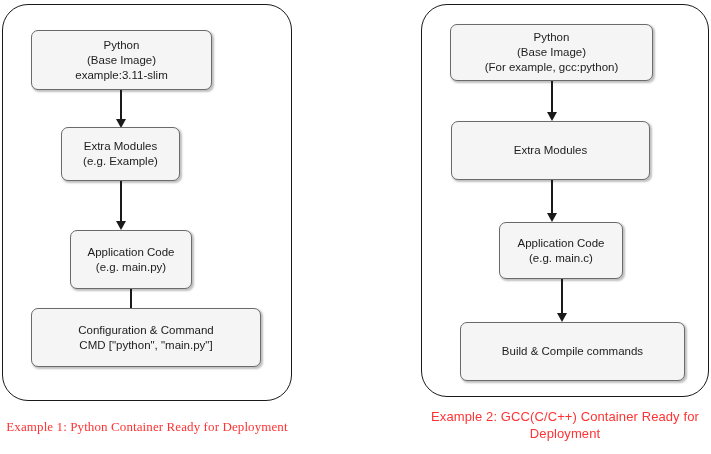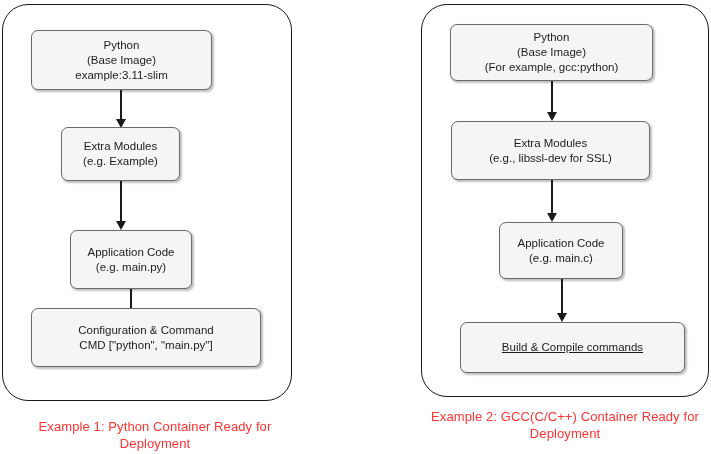--- a/index.html
+++ b/index.html
@@ -57,21 +57,21 @@
   
   .n-l1 { left: 31px;  top: 30px;  width: 181px; height: 60px; }
   .n-l2 { left: 61px;  top: 127px; width: 119px; height: 54px; }
   .n-l3 { left: 70px;  top: 230px; width: 122px; height: 59px; }
   .n-l4 { left: 31px;  top: 308px; width: 230px; height: 59px; }
 
   
   .n-r1 { left: 450px; top: 24px;  width: 203px; height: 57px; }
   .n-r2 { left: 451px; top: 121px; width: 199px; height: 59px; }
   .n-r3 { left: 499px; top: 222px; width: 124px; height: 57px; }
-  .n-r4 { left: 460px; top: 322px; width: 225px; height: 51px; text-decoration: underline; }
+  .n-r4 { left: 460px; top: 322px; width: 225px; height: 59px; }
 
   
   .arrow {
     position: absolute;
     width: 14px;
   }
   .arrow .shaft {
     position: absolute;
     left: 6px;
     top: 0;
@@ -98,21 +98,21 @@
   .a-r3 { left: 555px; top: 279px; height: 43px; }
 
   
   .caption {
     position: absolute;
     text-align: center;
     font-size: 13px;
     line-height: 17px;
     letter-spacing: 0.1px;
   }
-  .cap-left  { left: 10px;   top: 418px; width: 290px; }
+  .cap-left  { left: 2px;   top: 418px; width: 290px; font-family: Liberation Serif, serif; }
   .cap-right { left: 421px; top: 408px; width: 288px; }
 </style>
 </head>
 <body>
 
 <div class="diagram">
 
   <div class="container-outline container-left"></div>
 
   <div class="node n-l1">
@@ -164,21 +164,20 @@
     <span class="ln">(For example, gcc:python)</span>
   </div>
 
   <div class="arrow a-r1">
     <div class="shaft" style="height:31px"></div>
     <div class="head"></div>
   </div>
 
   <div class="node n-r2">
     <span class="ln">Extra Modules</span>
-    <span class="ln">(e.g., libssl-dev for SSL)</span>
   </div>
 
   <div class="arrow a-r2">
     <div class="shaft" style="height:33px"></div>
     <div class="head"></div>
   </div>
 
   <div class="node n-r3">
     <span class="ln">Application Code</span>
     <span class="ln">(e.g. main.c)</span>

